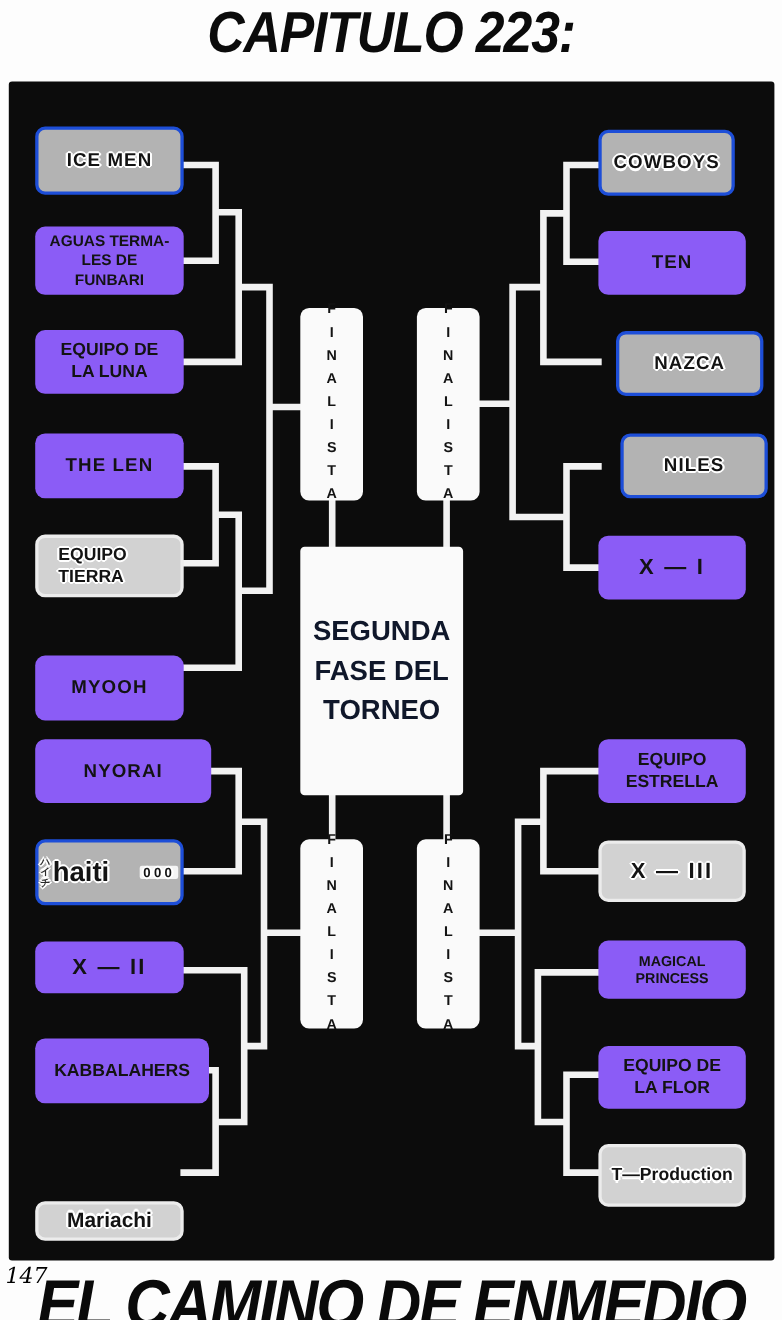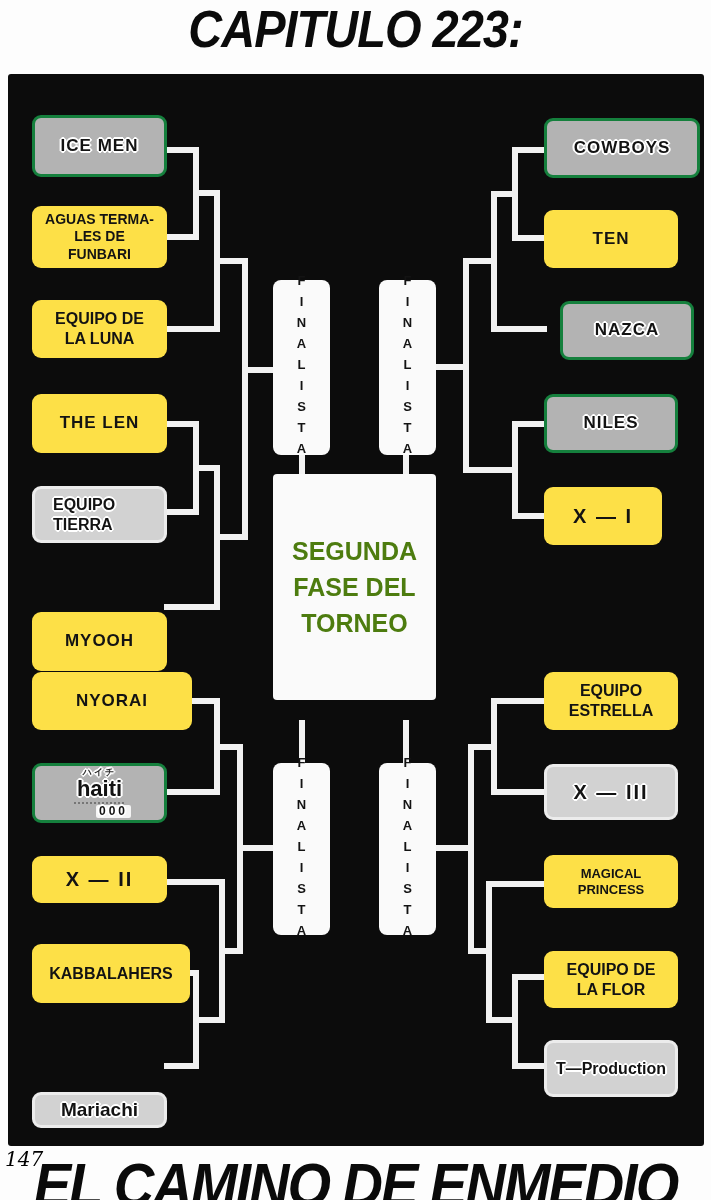--- a/index.html
+++ b/index.html
@@ -28,48 +28,48 @@
     background:#0c0c0c;border-radius:3px;
   }
   svg.connectors{position:absolute;left:0;top:0;pointer-events:none;}
   
   .team{
     position:absolute;box-sizing:border-box;border-radius:9px;
     display:flex;align-items:center;justify-content:center;
     text-align:center;font-weight:bold;font-size:15px;line-height:1.22;
     white-space:pre-line;padding:2px 5px;color:#131313;
   }
-  .team.white{background:#fde047;}
-  .team.gray{background:#b3b3b3;border:3px solid #15803d;}
+  .team.white{background:#8b5cf6;}
+  .team.gray{background:#b3b3b3;border:3px solid #1d4ed8;}
   .team.lightgray{background:#d2d2d2;border:3px solid #ececec;}
   .halo{
     text-shadow:-1px -1px 0 #fff,1px -1px 0 #fff,-1px 1px 0 #fff,1px 1px 0 #fff,
                 -2px 0 0 #fff,2px 0 0 #fff,0 -2px 0 #fff,0 2px 0 #fff;
   }
   .md{font-size:17px;letter-spacing:1px;}
   .xl{font-size:20px;letter-spacing:2px;}
   .sm{font-size:13px;letter-spacing:0;}
   .left-align{justify-content:flex-start;text-align:left;padding-left:18px;}
   
   .finalista{
     position:absolute;background:#fafafa;border-radius:8px;
     display:flex;align-items:center;justify-content:center;
     writing-mode:vertical-rl;text-orientation:upright;
     font-weight:bold;font-size:13px;letter-spacing:6px;color:#131313;
   }
   .center-box{
-    position:absolute;left:273px;top:474px;width:163px;height:226px;
+    position:absolute;left:273px;top:497px;width:148px;height:226px;
     background:#fafafa;border-radius:4px;
     display:flex;align-items:center;justify-content:center;text-align:center;
-    font-weight:bold;font-size:25px;line-height:1.45;white-space:pre-line;color:#4d7c0f;
+    font-weight:bold;font-size:25px;line-height:1.45;white-space:pre-line;color:#0f172a;
   }
   
-  .emblem{flex-direction:column;line-height:1.05;}
+  .emblem{flex-direction:row;line-height:1.05;}
   .emblem .jp{font-size:9px;font-weight:bold;color:#2a2a2a;letter-spacing:2px;}
-  .emblem .nm{font-size:22px;font-weight:bold;}
+  .emblem .nm{font-size:25px;font-weight:bold;}
   .emblem .scribble{
     width:52px;height:5px;margin:1px 0;opacity:.55;
     background:repeating-linear-gradient(90deg,#444 0 2px,transparent 2px 4px);
   }
   .emblem .num{
     font-size:12px;font-weight:bold;letter-spacing:3px;
     background:#f4f4f4;border-radius:2px;padding:0 3px;margin-left:28px;
   }
 </style>
 </head>
@@ -104,39 +104,39 @@
 
 <div class="team gray md halo" style="left:32px;top:115px;width:135px;height:62px;">ICE MEN</div>
 <div class="team white" style="left:32px;top:206px;width:135px;height:62px;font-size:14px;">AGUAS TERMA-
 LES DE
 FUNBARI</div>
 <div class="team white" style="left:32px;top:300px;width:135px;height:58px;font-size:16px;">EQUIPO DE
 LA LUNA</div>
 <div class="team white md" style="left:32px;top:394px;width:135px;height:59px;">THE LEN</div>
 <div class="team lightgray left-align halo" style="left:32px;top:486px;width:135px;height:57px;font-size:16px;">EQUIPO
 TIERRA</div>
-<div class="team white md" style="left:32px;top:612px;width:135px;height:59px;">MYOOH</div>
+<div class="team white md" style="left:32px;top:596px;width:135px;height:59px;">MYOOH</div>
 <div class="team white md" style="left:32px;top:672px;width:160px;height:58px;">NYORAI</div>
 
 <div class="team gray emblem halo" style="left:32px;top:763px;width:135px;height:60px;">
   <span class="jp">ハイチ</span>
   <span class="nm">haiti</span>
   <span class="scribble"></span>
   <span class="num">000</span>
 </div>
 
 <div class="team white xl" style="left:32px;top:856px;width:135px;height:47px;">X — II</div>
 <div class="team white" style="left:32px;top:944px;width:158px;height:59px;font-size:16px;">KABBALAHERS</div>
 <div class="team lightgray halo" style="left:32px;top:1092px;width:135px;height:36px;font-size:19px;">Mariachi</div>
 
-<div class="team gray md halo" style="left:544px;top:118px;width:156px;height:60px;">COWBOYS</div>
+<div class="team gray md halo" style="left:544px;top:118px;width:124px;height:60px;">COWBOYS</div>
 <div class="team white md" style="left:544px;top:210px;width:134px;height:58px;">TEN</div>
 <div class="team gray md halo" style="left:560px;top:301px;width:134px;height:59px;">NAZCA</div>
-<div class="team gray md halo" style="left:544px;top:394px;width:134px;height:59px;">NILES</div>
-<div class="team white xl" style="left:544px;top:487px;width:118px;height:58px;">X — I</div>
+<div class="team gray md halo" style="left:564px;top:394px;width:134px;height:59px;">NILES</div>
+<div class="team white xl" style="left:544px;top:487px;width:134px;height:58px;">X — I</div>
 <div class="team white" style="left:544px;top:672px;width:134px;height:58px;font-size:16px;">EQUIPO
 ESTRELLA</div>
 <div class="team lightgray xl halo" style="left:544px;top:764px;width:134px;height:56px;">X — III</div>
 <div class="team white sm" style="left:544px;top:855px;width:134px;height:53px;">MAGICAL PRINCESS</div>
 <div class="team white" style="left:544px;top:951px;width:134px;height:57px;font-size:16px;">EQUIPO DE
 LA FLOR</div>
 <div class="team lightgray halo" style="left:544px;top:1040px;width:134px;height:57px;font-size:16px;">T—Production</div>
 
 <div class="finalista" style="left:273px;top:280px;width:57px;height:175px;">FINALISTA</div>
 <div class="finalista" style="left:379px;top:280px;width:57px;height:175px;">FINALISTA</div>

